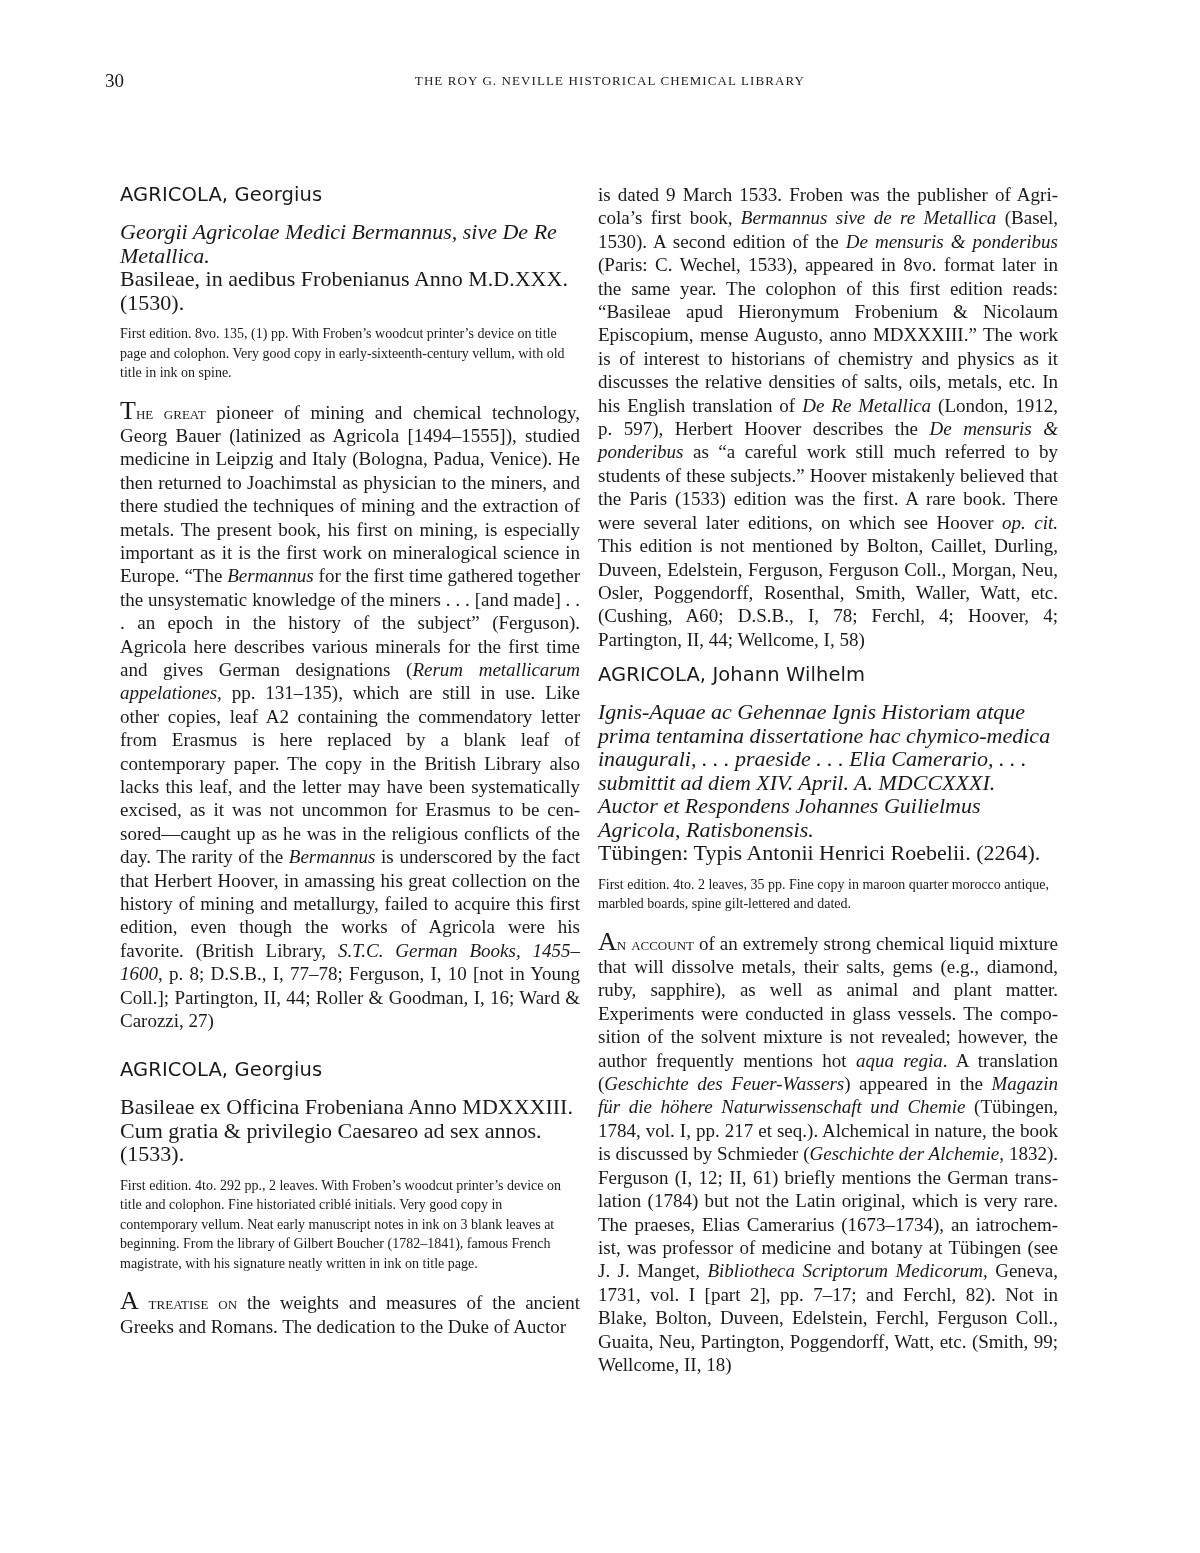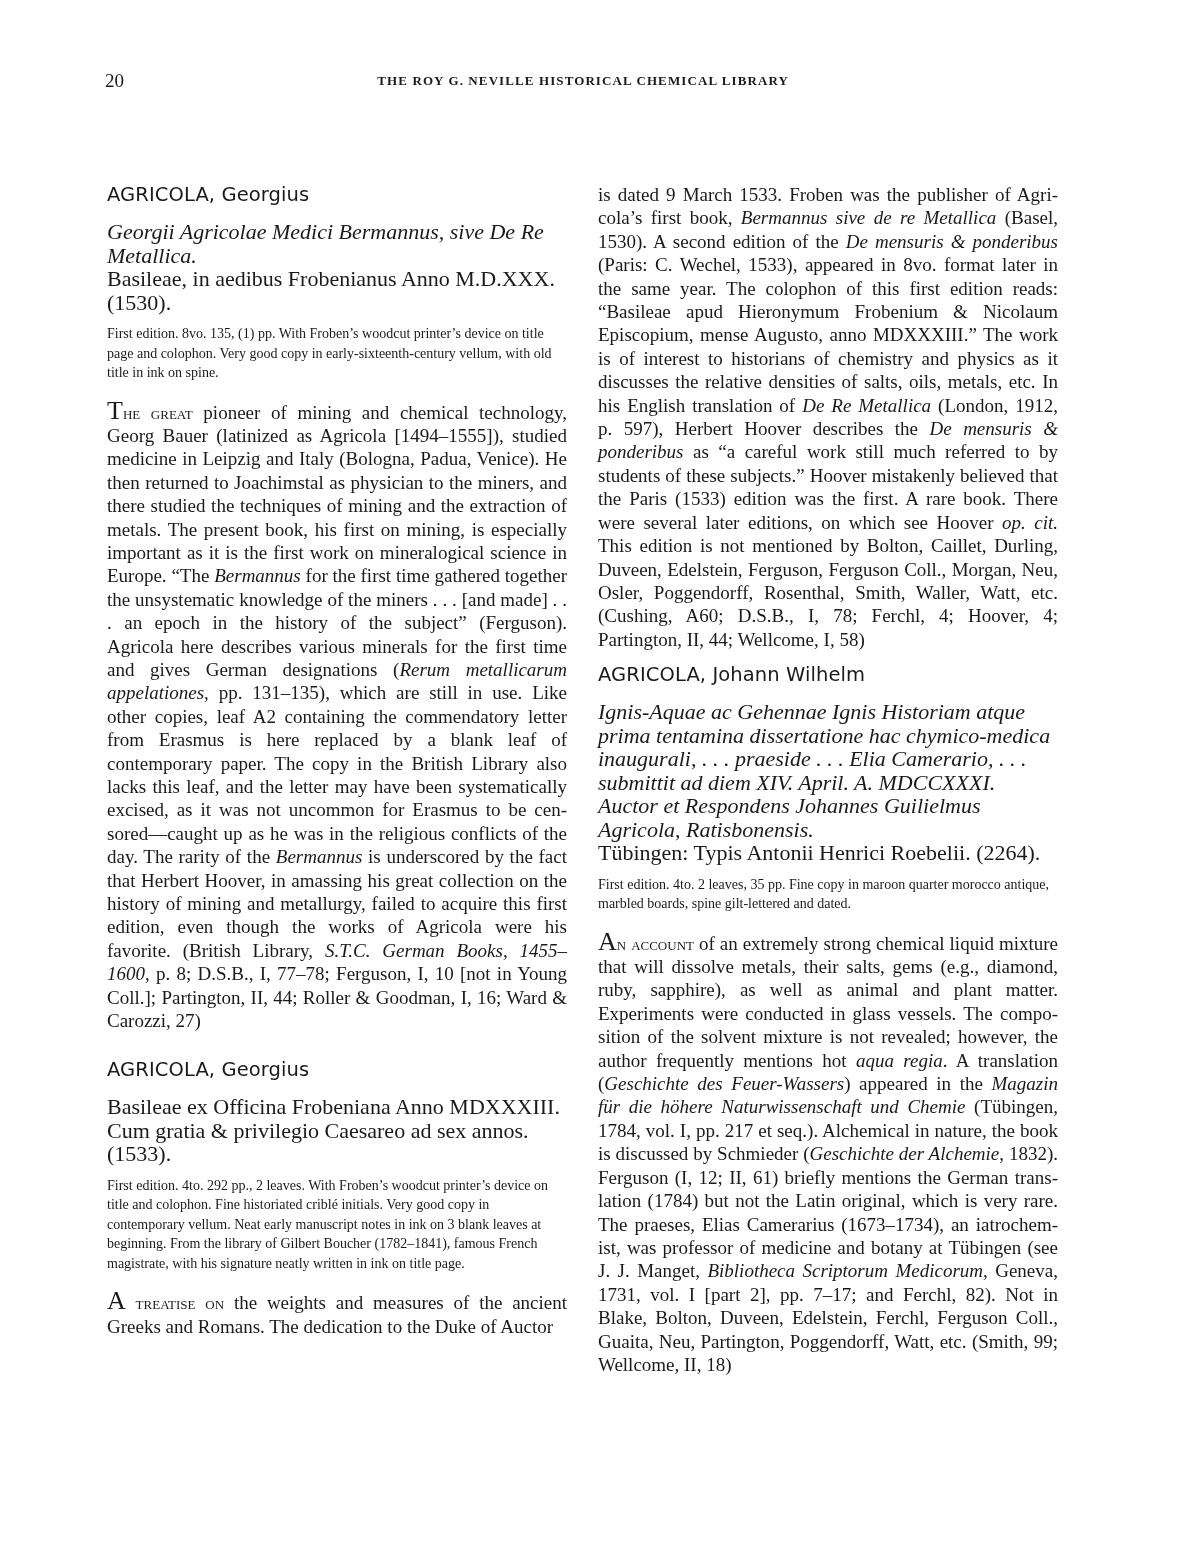--- a/index.html
+++ b/index.html
@@ -1,35 +1,35 @@
 <!DOCTYPE html>
 <html><head>
 <meta charset="utf-8">
 <style>
   html, body { margin: 0; padding: 0; background: #ffffff; }
   body { width: 1200px; height: 1553px; position: relative; overflow: hidden; color: #1a1a1a; font-family: "Liberation Serif", "DejaVu Serif", serif; }
   .running-head { position: absolute; top: 70px; left: 105px; width: 700px; height: 24px; }
   .page-number { position: absolute; left: 0; top: 0; font-size: 19px; }
-  .running-title { position: absolute; right: 16px; top: 3px; font-size: 13px; font-weight: bold; letter-spacing: 1.1px; text-align: right; }
+  .running-title { position: absolute; right: 0; top: 3px; font-size: 13px; font-weight: normal; letter-spacing: 1.1px; text-align: right; }
   .column { position: absolute; top: 183px; width: 460px; }
-  .col-left { left: 107px; }
+  .col-left { left: 120px; }
   .col-right { left: 598px; }
   .entry-heading { font-family: "DejaVu Sans", "Liberation Sans", sans-serif; font-size: 19.5px; margin: 0 0 14px 0; font-weight: normal; letter-spacing: 0.1px; }
   .title-block { font-size: 22px; line-height: 23.5px; margin: 0 0 10px 0; }
   .title-block .t-italic { font-style: italic; }
   .collation { font-size: 14px; line-height: 19.5px; margin: 0 0 16px 0; }
   .body-text { font-size: 19px; line-height: 23.4px; text-align: justify; margin: 0 0 12px 0; hyphens: manual; }
   .entry { margin-bottom: 22px; }
   .entry + .entry { margin-top: 26px; }
 </style>
 </head>
 <body>
 
 <header class="running-head">
-  <span class="page-number">20</span>
+  <span class="page-number">30</span>
   <span class="running-title">THE ROY G. NEVILLE HISTORICAL CHEMICAL LIBRARY</span>
 </header>
 
 <main>
   <section class="column col-left">
       <article class="entry">
         <h2 class="entry-heading">AGRICOLA, Georgius</h2>
         <div class="title-block">
           <div class="t-italic">Georgii Agricolae Medici Bermannus, sive De Re Metallica.</div>
           <div class="t-imprint">Basileae, in aedibus Frobenianus Anno M.D.XXX. (1530).</div>

